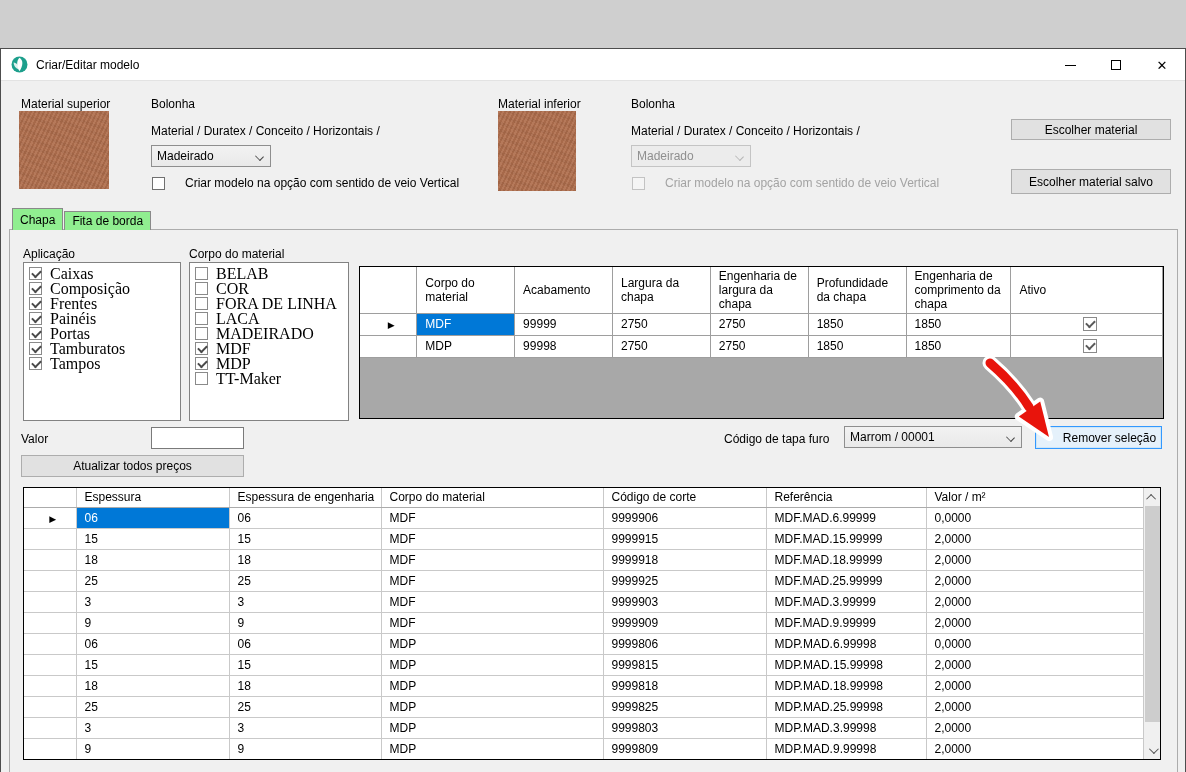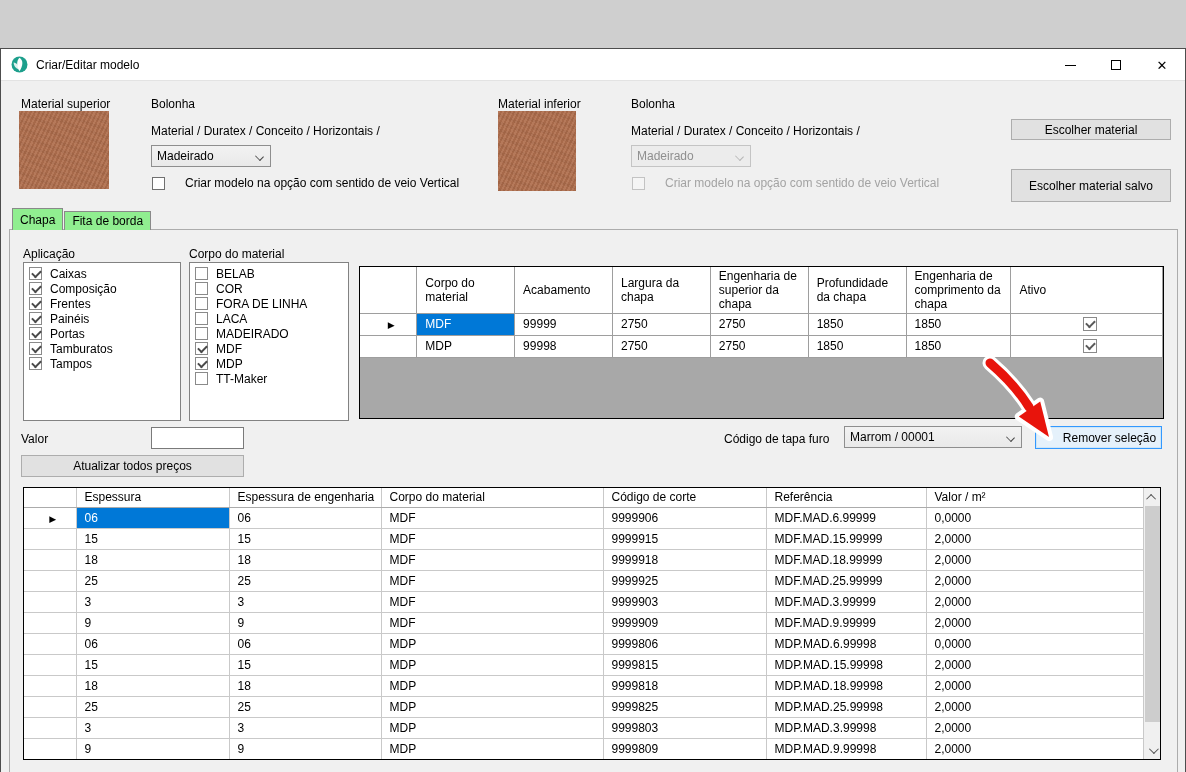--- a/index.html
+++ b/index.html
@@ -49,21 +49,21 @@
   
   .tab-bar { position:absolute; left:11px; top:159px; display:flex; align-items:flex-end; z-index:6;text-align:right; }
   .tab { background:#90ee90; border:1px solid #898989; border-bottom:none; padding:2px 7px 3px 7px; margin-right:1px; font-size:12px; height:19px; }
   .tab.active { height:22px; padding-top:4px; position:relative; z-index:7; }
   .tab-page { position:absolute; left:8px; top:180px; width:1169px; height:554px; border:1px solid #acacac; background:#f0f0f0; }
   
   .listbox { position:absolute; background:#fff; border:1px solid #828282; padding-top:3px; overflow:hidden; }
   .chk-row { display:flex; align-items:center; gap:8px; padding:1px 0 1px 5px; height:15px; }
   .chk-box { width:13px; height:13px; background:#fff; border:1px solid #8a8a8a; position:relative; flex:0 0 auto; }
   .chk-box.on::after { content:""; position:absolute; left:2px; top:2px; width:7px; height:4px; border-left:2px solid #4a4a4a; border-bottom:2px solid #4a4a4a; transform:rotate(-45deg); }
-  .chk-lbl { font-size:12px; white-space:nowrap; }
+  .chk-lbl { font-size:16px; white-space:nowrap;font-family:Liberation Serif, serif; }
   
   .grid-wrap { position:absolute; background:#a8a8a8; border:1px solid #000; overflow:hidden; }
   table.grid { border-collapse:collapse; table-layout:fixed; font-size:12px; }
   table.grid th { background:#fff; font-weight:normal; text-align:left; padding:0 2px 0 8px; vertical-align:middle; line-height:14px; }
   table.grid td { background:#fff; padding:0 2px 0 8px; vertical-align:middle; white-space:nowrap; overflow:hidden; }
   .g-top th { height:46px; border-right:1px solid #9e9e9e; border-bottom:1px solid #9e9e9e; }
   .g-top td { height:22px; border-right:1px solid #9e9e9e; border-bottom:1px solid #9e9e9e; }
   .g-bot th { height:19px; border-right:1px solid #c9c9c9; border-bottom:1px solid #ababab; }
   .g-bot td { height:21px; border-right:1px solid #c9c9c9; border-bottom:1px solid #c9c9c9; }
   td.selcell { background:#0078d7 !important; color:#fff; }
@@ -133,21 +133,21 @@
   <div class="combo disabled" style="left:630px; top:96px; width:120px;">
     <span>Madeirado</span>
     <span class="chev"></span>
   </div>
   <div class="cbrow disabled" style="left:631px; top:127px;">
     <span class="cb"></span>
     <span class="cb-lbl">Criar modelo na opção com sentido de veio Vertical</span>
   </div>
 
   <div class="btn" style="left:1010px; top:70px; width:160px; height:21px;">Escolher material</div>
-  <div class="btn" style="left:1010px; top:120px; width:160px; height:33px;">Escolher material salvo</div>
+  <div class="btn" style="left:1010px; top:120px; width:160px; height:25px;">Escolher material salvo</div>
 
   <div class="tab-bar" id="tab-bar">
       <div class="tab active">Chapa</div>
       <div class="tab">Fita de borda</div>
     </div>
   <div class="tab-page"></div>
 
   <span class="lbl" style="left:22px; top:198px;">Aplicação</span>
   <div class="listbox" id="aplicacao-list" style="left:22px; top:213px; width:158px; height:159px;">
       <div class="chk-row">
@@ -227,21 +227,21 @@
           <col style="width: 98px;">
           <col style="width: 105px;">
           <col style="width: 152px;">
         </colgroup>
         <thead>
           <tr>
             <th class="selector"></th>
             <th>Corpo do material</th>
             <th>Acabamento</th>
             <th>Largura da chapa</th>
-            <th>Engenharia de superior da chapa</th>
+            <th>Engenharia de largura da chapa</th>
             <th>Profundidade da chapa</th>
             <th>Engenharia de comprimento da chapa</th>
             <th>Ativo</th>
           </tr>
         </thead>
         <tbody>
           <tr>
             <td class="selector"><span class="row-arrow">▶</span></td>
             <td class="selcell">MDF</td>
             <td>99999</td>

